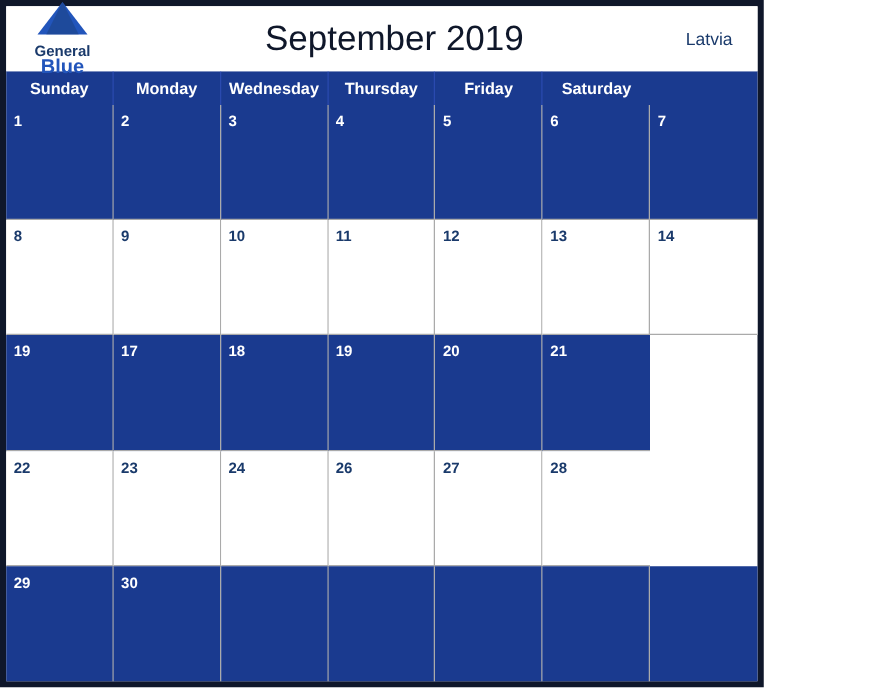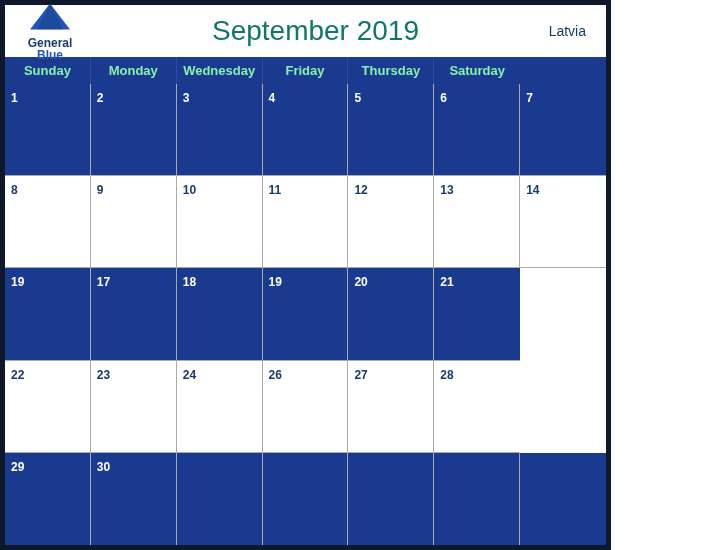--- a/index.html
+++ b/index.html
@@ -34,48 +34,48 @@
       flex-direction: column;
       align-items: center;
     }
     .logo-text-general {
       font-size: 12px;
       color: #1a3a6b;
       font-weight: bold;
       line-height: 1;
     }
     .logo-text-blue {
-      font-size: 12px;
+      font-size: 16px;
       color: #2255bb;
       font-weight: bold;
       line-height: 1;
     }
     .title {
       font-size: 28px;
-      color: #0f766e;
+      color: #0f172a;
       font-weight: normal;
       text-align: center;
       margin-left: 20px;
     }
     .country {
       position: absolute;
       right: 20px;
       top: 50%;
       transform: translateY(-50%);
       font-size: 14px;
       color: #1a3a6b;
       margin-left: 41px;
     }
     .days-header {
       display: grid;
       grid-template-columns: repeat(7, 1fr);
       background: #1a3a8f;
     }
     .day-header {
-      color: #86efac;
+      color: #ffffff;
       text-align: center;
       padding: 6px 0;
       font-size: 13px;
       font-weight: bold;
       border-right: 1px solid #2a4aaf;
     }
     .day-header:last-child {
       border-right: none;
     }
     .cell-number {
@@ -136,22 +136,22 @@
       <span class="logo-text-blue">Blue</span>
     </div>
     <h1 class="title">September 2019</h1>
     <span class="country">Latvia</span>
   </div>
 
   <div class="days-header">
     <div class="day-header">Sunday</div>
     <div class="day-header">Monday</div>
     <div class="day-header">Wednesday</div>
+    <div class="day-header">Thursday</div>
     <div class="day-header">Friday</div>
-    <div class="day-header">Thursday</div>
     <div class="day-header">Saturday</div>
   </div>
 
   <div class="calendar-rows">
 
     <div class="cal-row row-blue">
       <div class="cal-cell"><span class="cell-number">1</span></div>
       <div class="cal-cell"><span class="cell-number">2</span></div>
       <div class="cal-cell"><span class="cell-number">3</span></div>
       <div class="cal-cell"><span class="cell-number">4</span></div>

